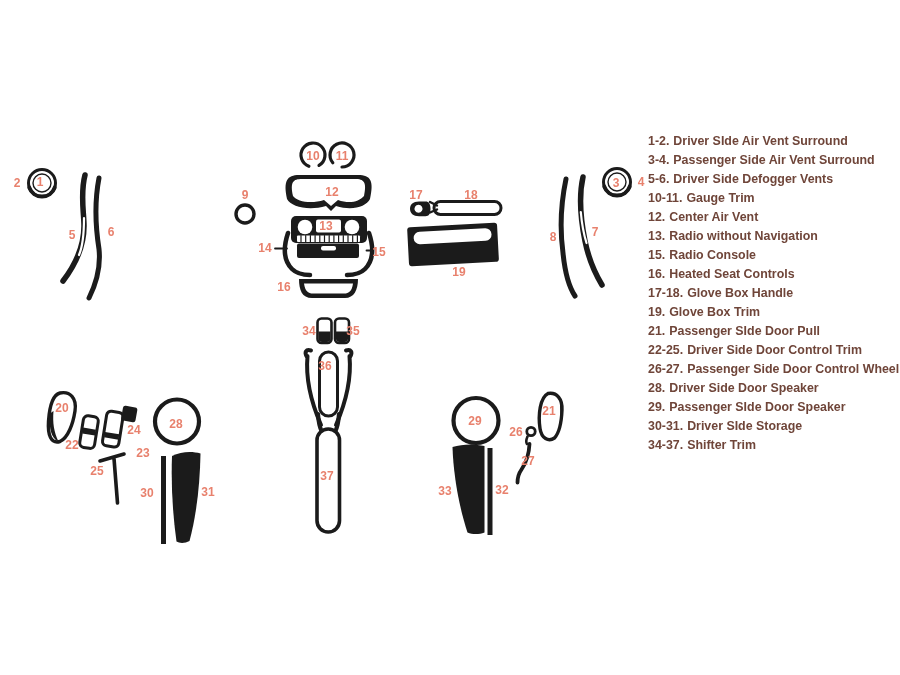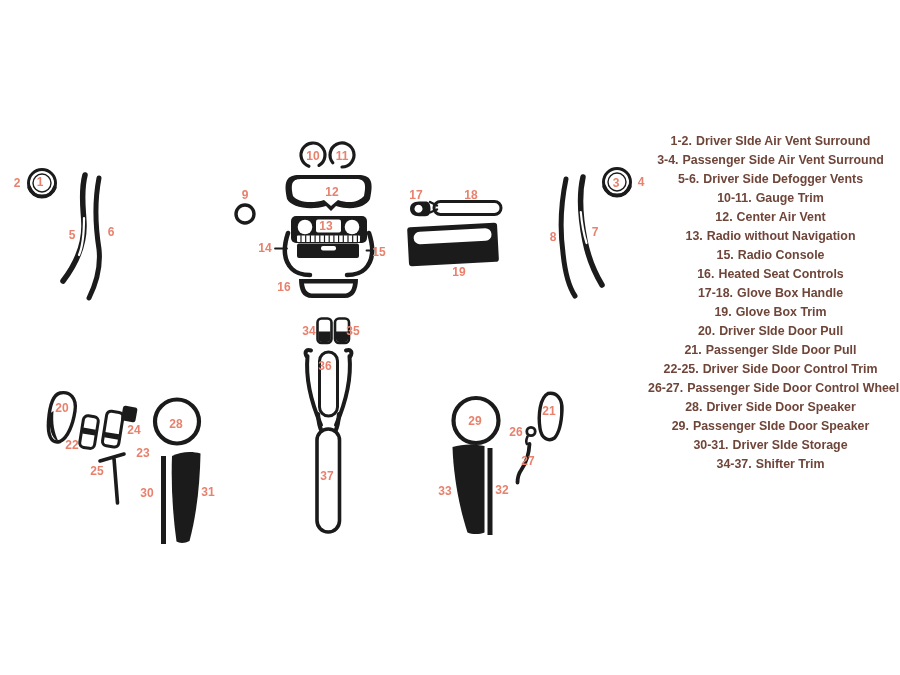--- a/index.html
+++ b/index.html
@@ -7,21 +7,21 @@
   #page{position:relative;width:900px;height:675px;background:var(--bg,#fff);overflow:hidden;}
   #diagram-svg{position:absolute;left:0;top:0;}
   
   .sk{stroke:var(--ink,#1b1b1b);fill:none;stroke-linecap:round;}
   .fl{fill:var(--ink,#1b1b1b);stroke:none;}
   .outl{stroke:var(--ink,#1b1b1b);fill:#fff;stroke-linecap:round;}
   .wsk{stroke:#fff;fill:none;stroke-linecap:round;}
   .num{fill:var(--num,#e8816d);font-family:"Liberation Sans",sans-serif;font-size:12px;font-weight:bold;text-anchor:middle;}
   
   #legend{position:absolute;left:648px;top:132px;width:245px;color:var(--legend,#6f4539);
-          font-size:12.4px;font-weight:bold;line-height:19px;white-space:nowrap;text-align:center;}
+          font-size:12.4px;font-weight:bold;line-height:19px;white-space:nowrap;}
   .legend-row{height:19px;}
   .ln{margin-right:4px;}
 </style>
 </head>
 <body>
 
 <div id="page">
 
   <svg id="diagram-svg" width="900" height="675" viewBox="0 0 900 675">
 
@@ -192,21 +192,20 @@
     <div class="legend-row"><span class="ln">1-2.</span><span class="ll">Driver SIde Air Vent Surround</span></div>
     <div class="legend-row"><span class="ln">3-4.</span><span class="ll">Passenger Side Air Vent Surround</span></div>
     <div class="legend-row"><span class="ln">5-6.</span><span class="ll">Driver Side Defogger Vents</span></div>
     <div class="legend-row"><span class="ln">10-11.</span><span class="ll">Gauge Trim</span></div>
     <div class="legend-row"><span class="ln">12.</span><span class="ll">Center Air Vent</span></div>
     <div class="legend-row"><span class="ln">13.</span><span class="ll">Radio without Navigation</span></div>
     <div class="legend-row"><span class="ln">15.</span><span class="ll">Radio Console</span></div>
     <div class="legend-row"><span class="ln">16.</span><span class="ll">Heated Seat Controls</span></div>
     <div class="legend-row"><span class="ln">17-18.</span><span class="ll">Glove Box Handle</span></div>
     <div class="legend-row"><span class="ln">19.</span><span class="ll">Glove Box Trim</span></div>
-    <div class="legend-row"><span class="ln">20.</span><span class="ll">Driver SIde Door Pull</span></div>
     <div class="legend-row"><span class="ln">21.</span><span class="ll">Passenger SIde Door Pull</span></div>
     <div class="legend-row"><span class="ln">22-25.</span><span class="ll">Driver Side Door Control Trim</span></div>
     <div class="legend-row"><span class="ln">26-27.</span><span class="ll">Passenger Side Door Control Wheel</span></div>
     <div class="legend-row"><span class="ln">28.</span><span class="ll">Driver Side Door Speaker</span></div>
     <div class="legend-row"><span class="ln">29.</span><span class="ll">Passenger SIde Door Speaker</span></div>
     <div class="legend-row"><span class="ln">30-31.</span><span class="ll">Driver SIde Storage</span></div>
     <div class="legend-row"><span class="ln">34-37.</span><span class="ll">Shifter Trim</span></div>
   </div>
 
 </div>

